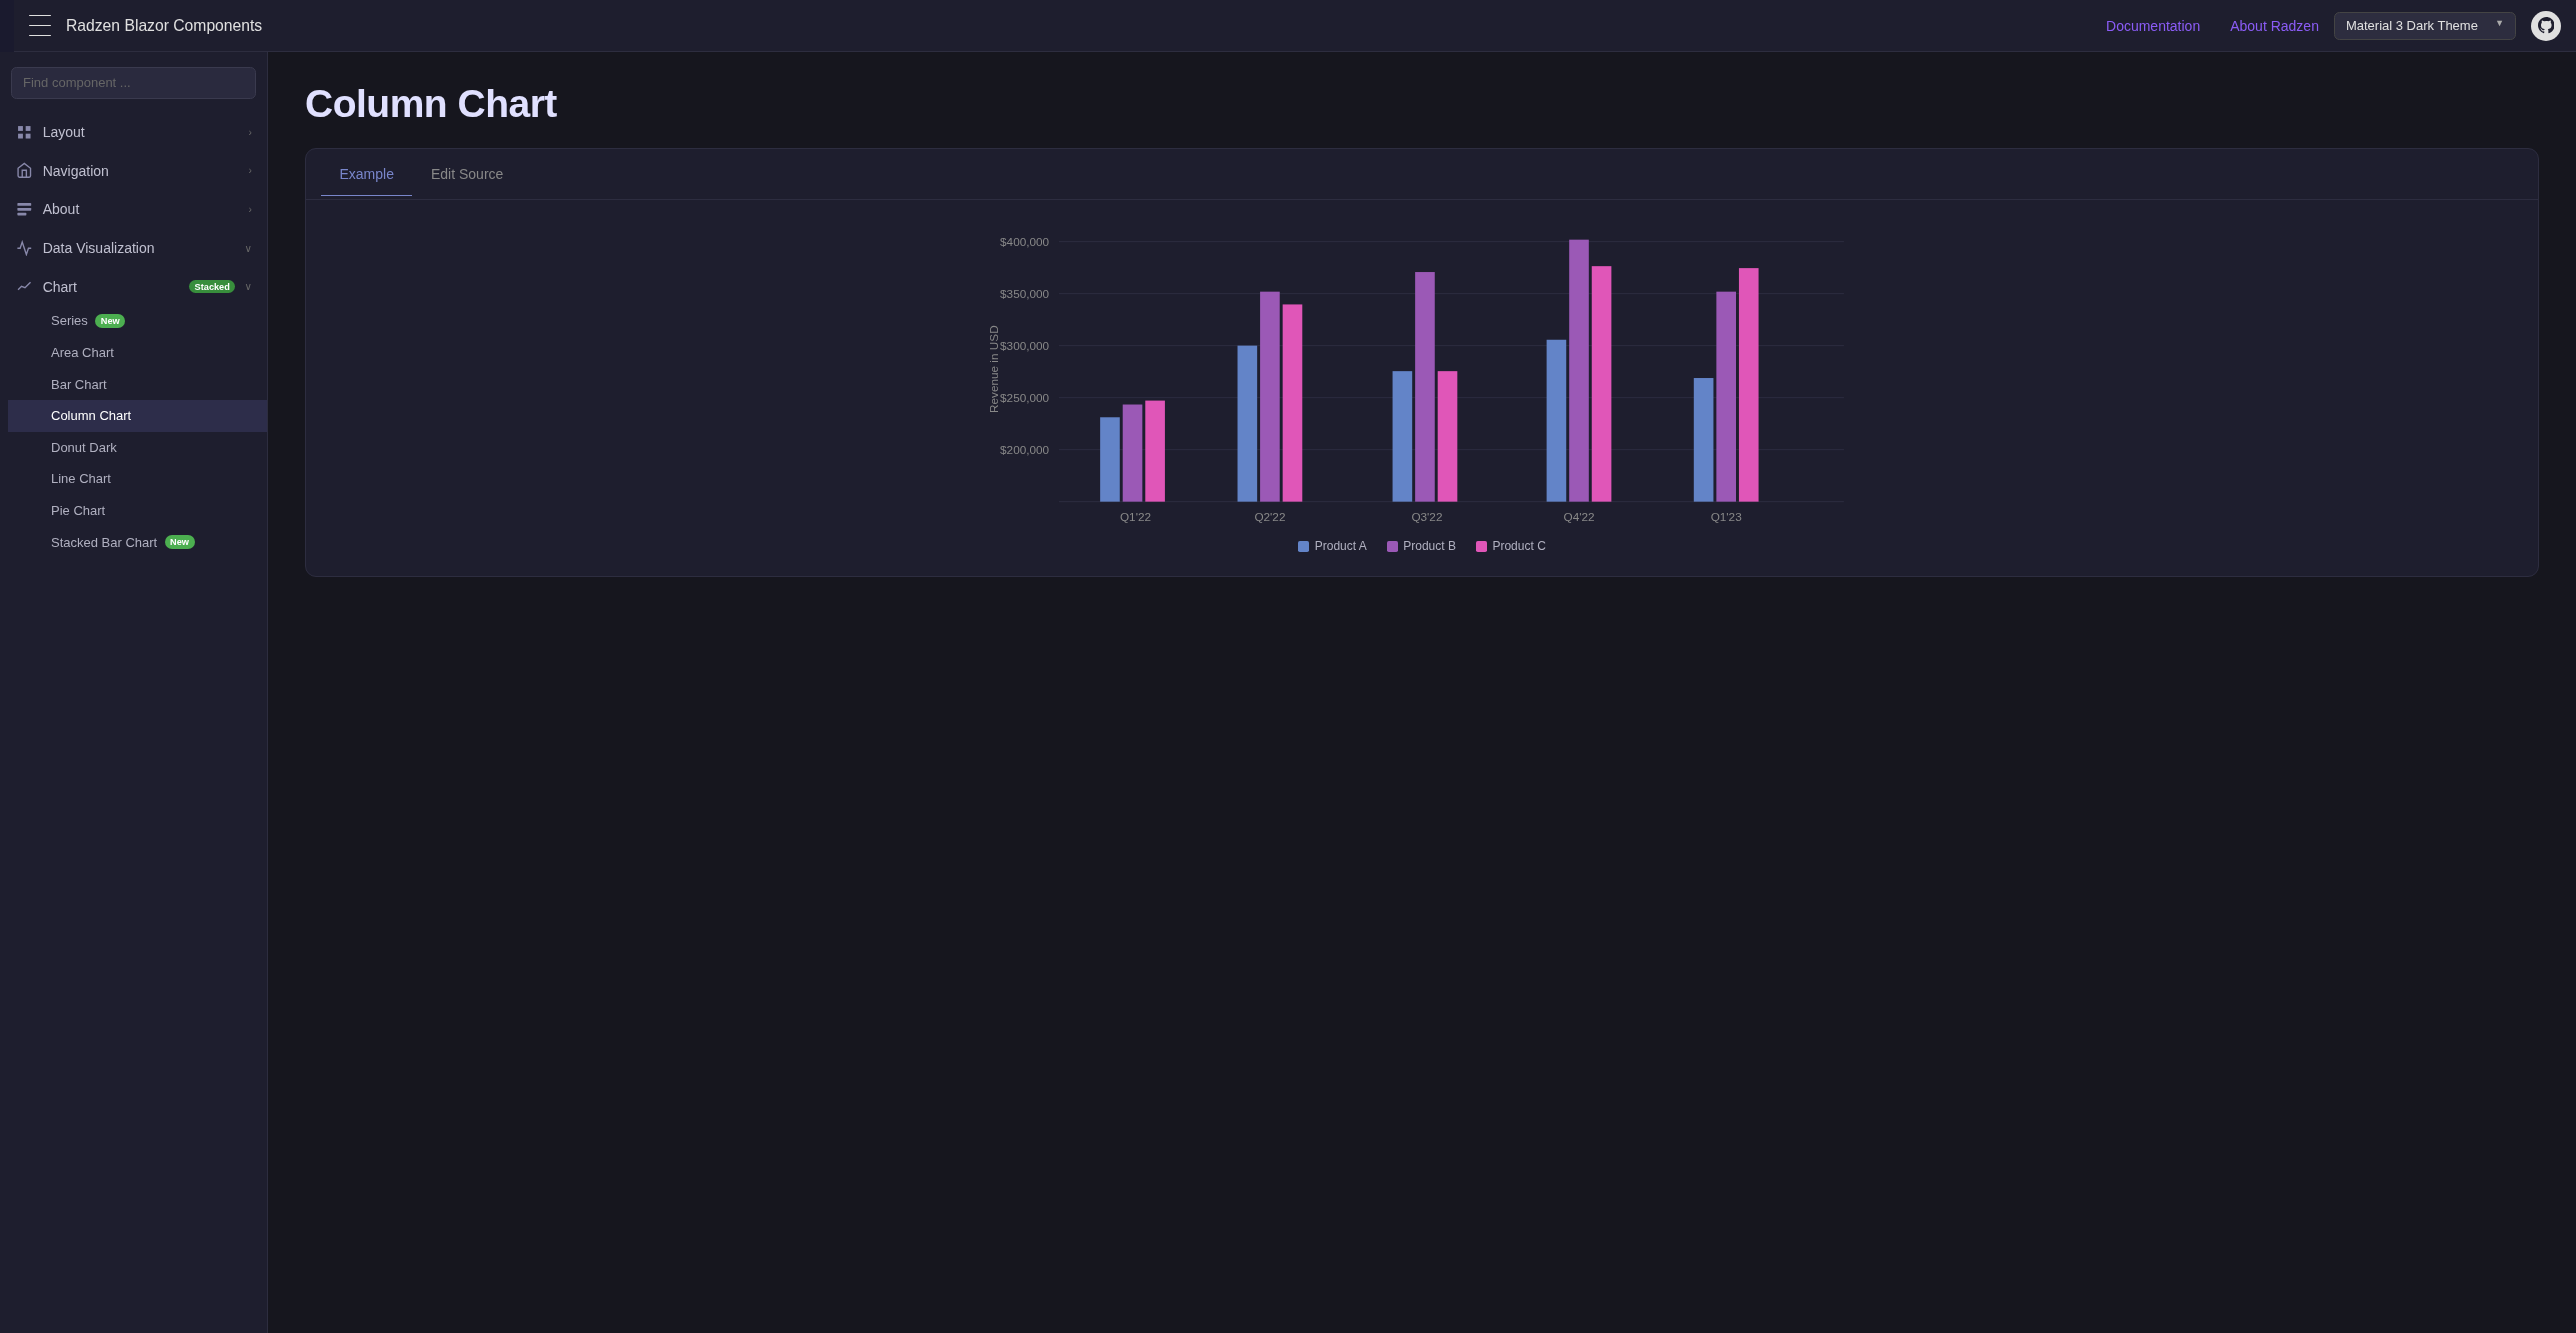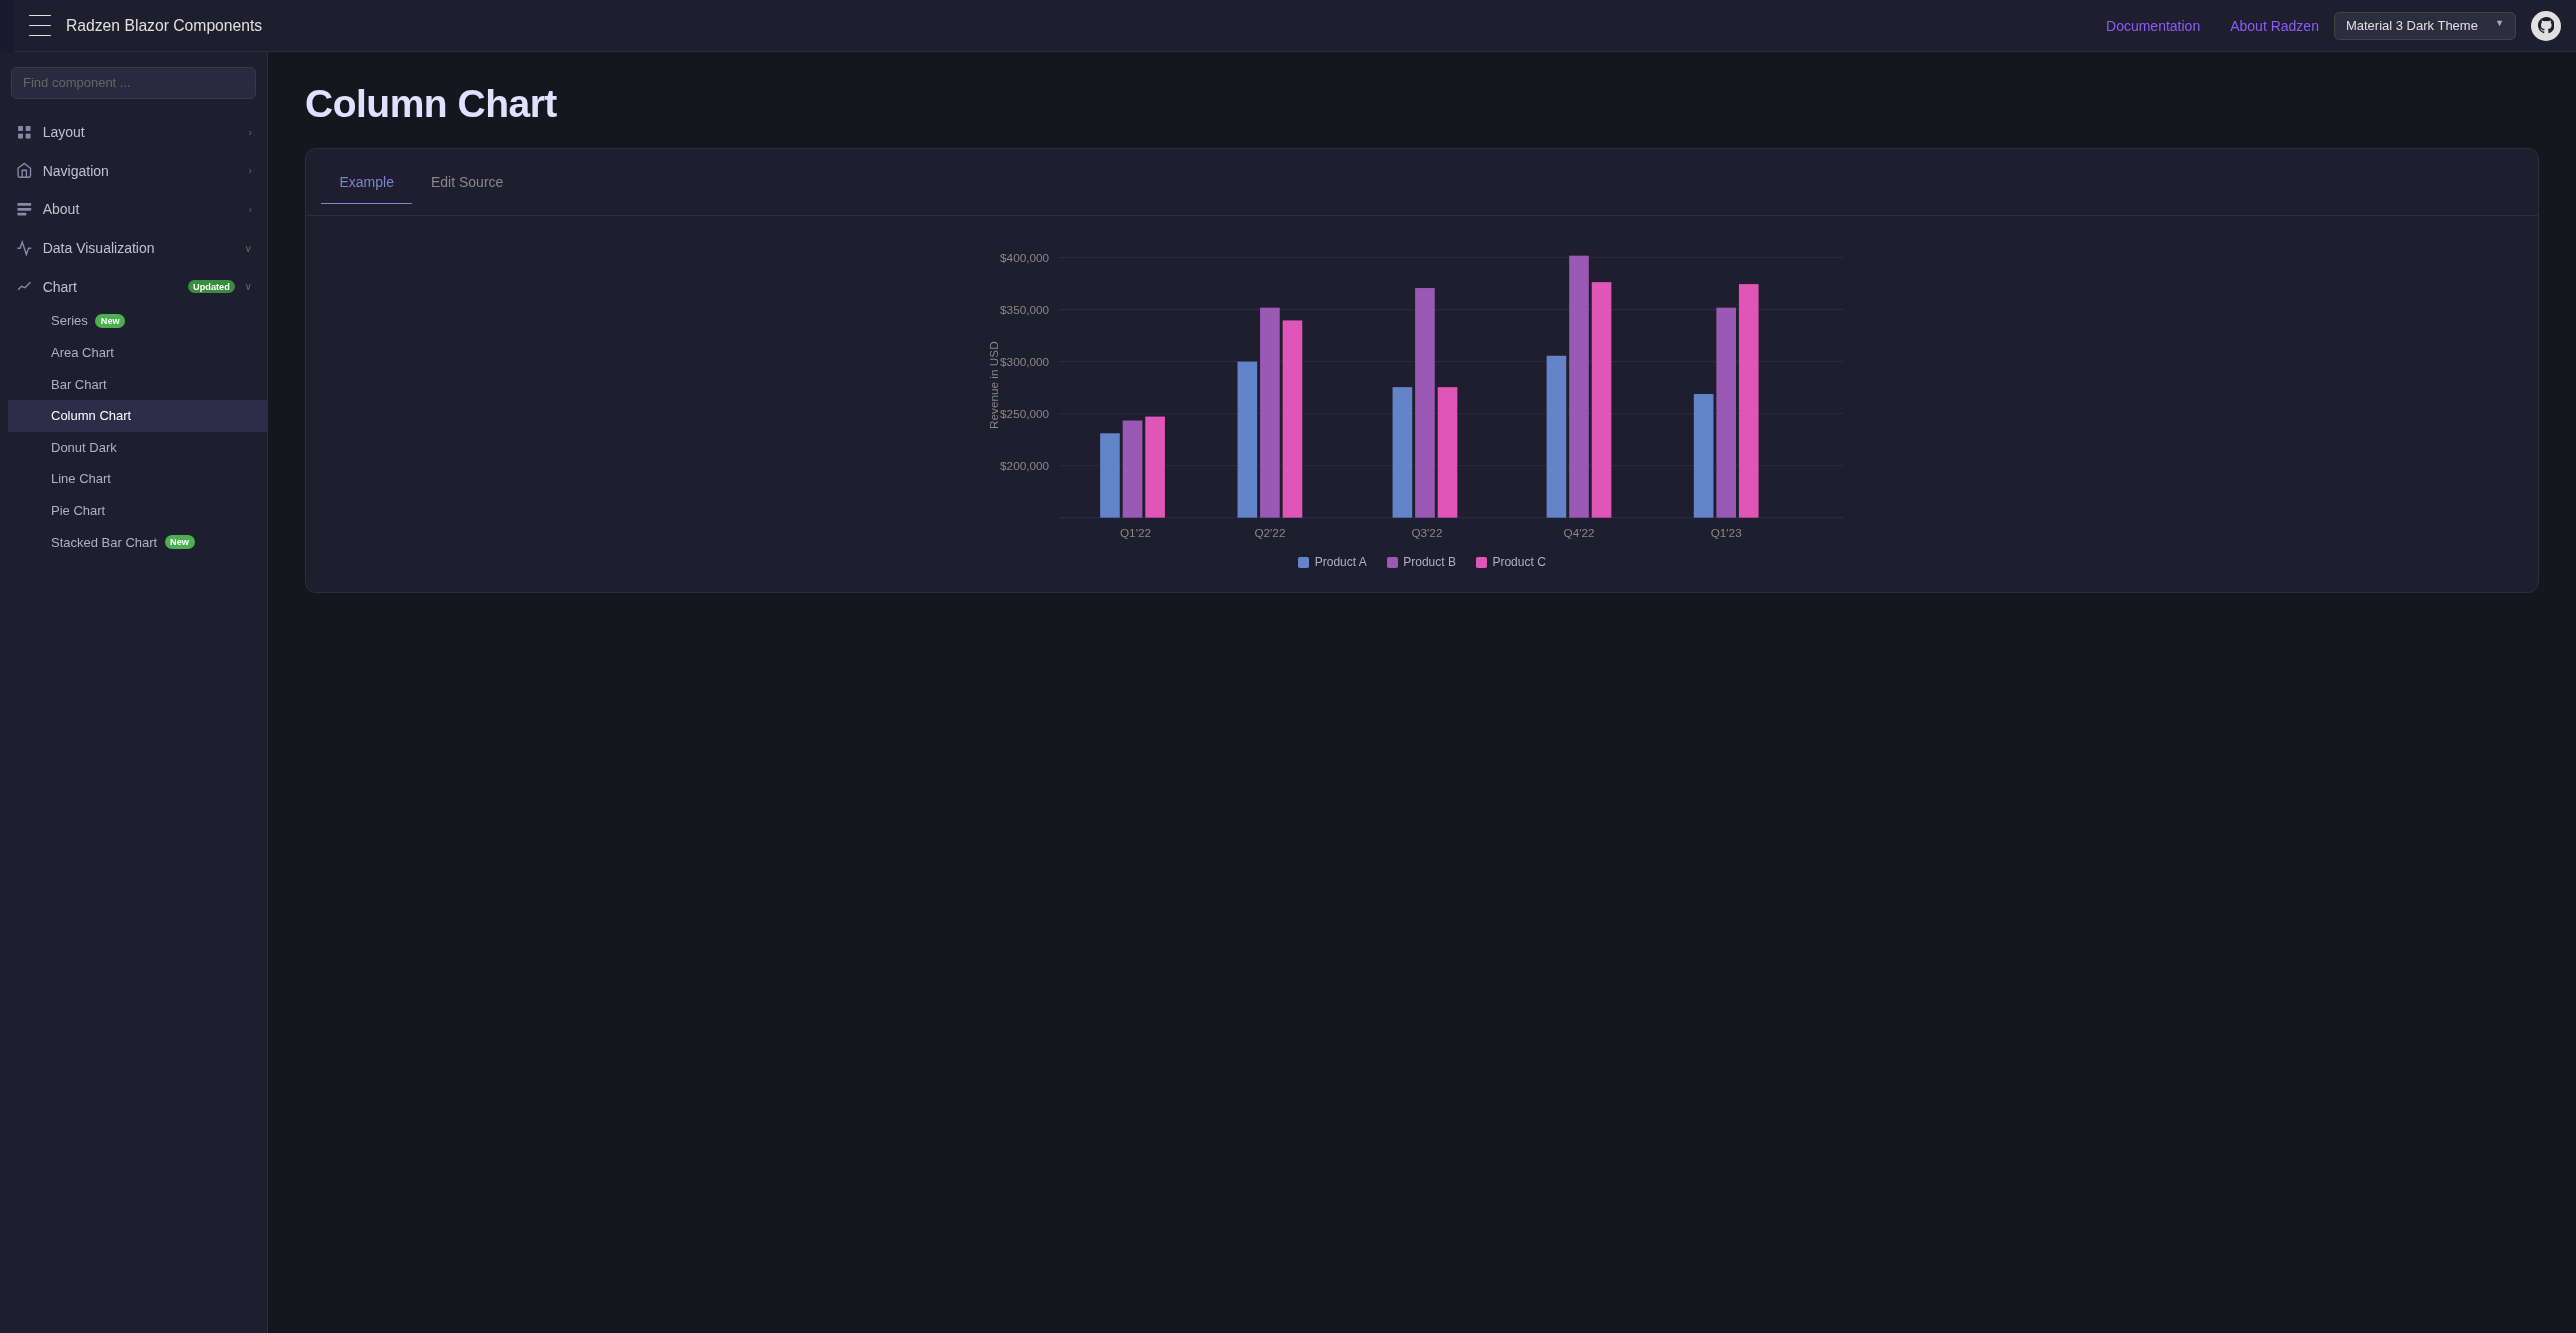--- a/index.html
+++ b/index.html
@@ -178,21 +178,21 @@
     .card {
       background: #1e1e2e;
       border: 0.9px solid #2d2d40;
       border-radius: 11px;
       overflow: hidden;
     }
 
     .tab-bar {
       display: flex;
       border-bottom: 0.9px solid #2d2d40;
-      padding: 12px 15px;
+      padding: 4px 15px;
     }
     .tab {
       padding: 13px 18.5px;
       cursor: pointer;
       color: #888;
       font-size: 14px;
       border-bottom: 1.8px solid transparent;
       margin-bottom: -0.9px;
     }
     .tab.active {
@@ -324,21 +324,21 @@
 
     
     <div class="nav-group">
       <div class="nav-group-header">
         <span class="icon">
           <svg width="16.6" height="16.6" viewBox="0 0 24 24" fill="none" stroke="currentColor" stroke-width="2">
             <polyline points="3 17 8 12 13 14 21 6"></polyline>
           </svg>
         </span>
         <span class="label">Chart</span>
-        <span class="nav-badge updated">Updated</span>
+        <span class="nav-badge updated">Stacked</span>
         <span class="chevron">∨</span>
       </div>
       <div class="nav-sub-items">
 
         <div class="nav-sub-item">
           <span>Series</span>
           <span class="nav-badge">New</span>
         </div>
 
         <div class="nav-sub-item">

